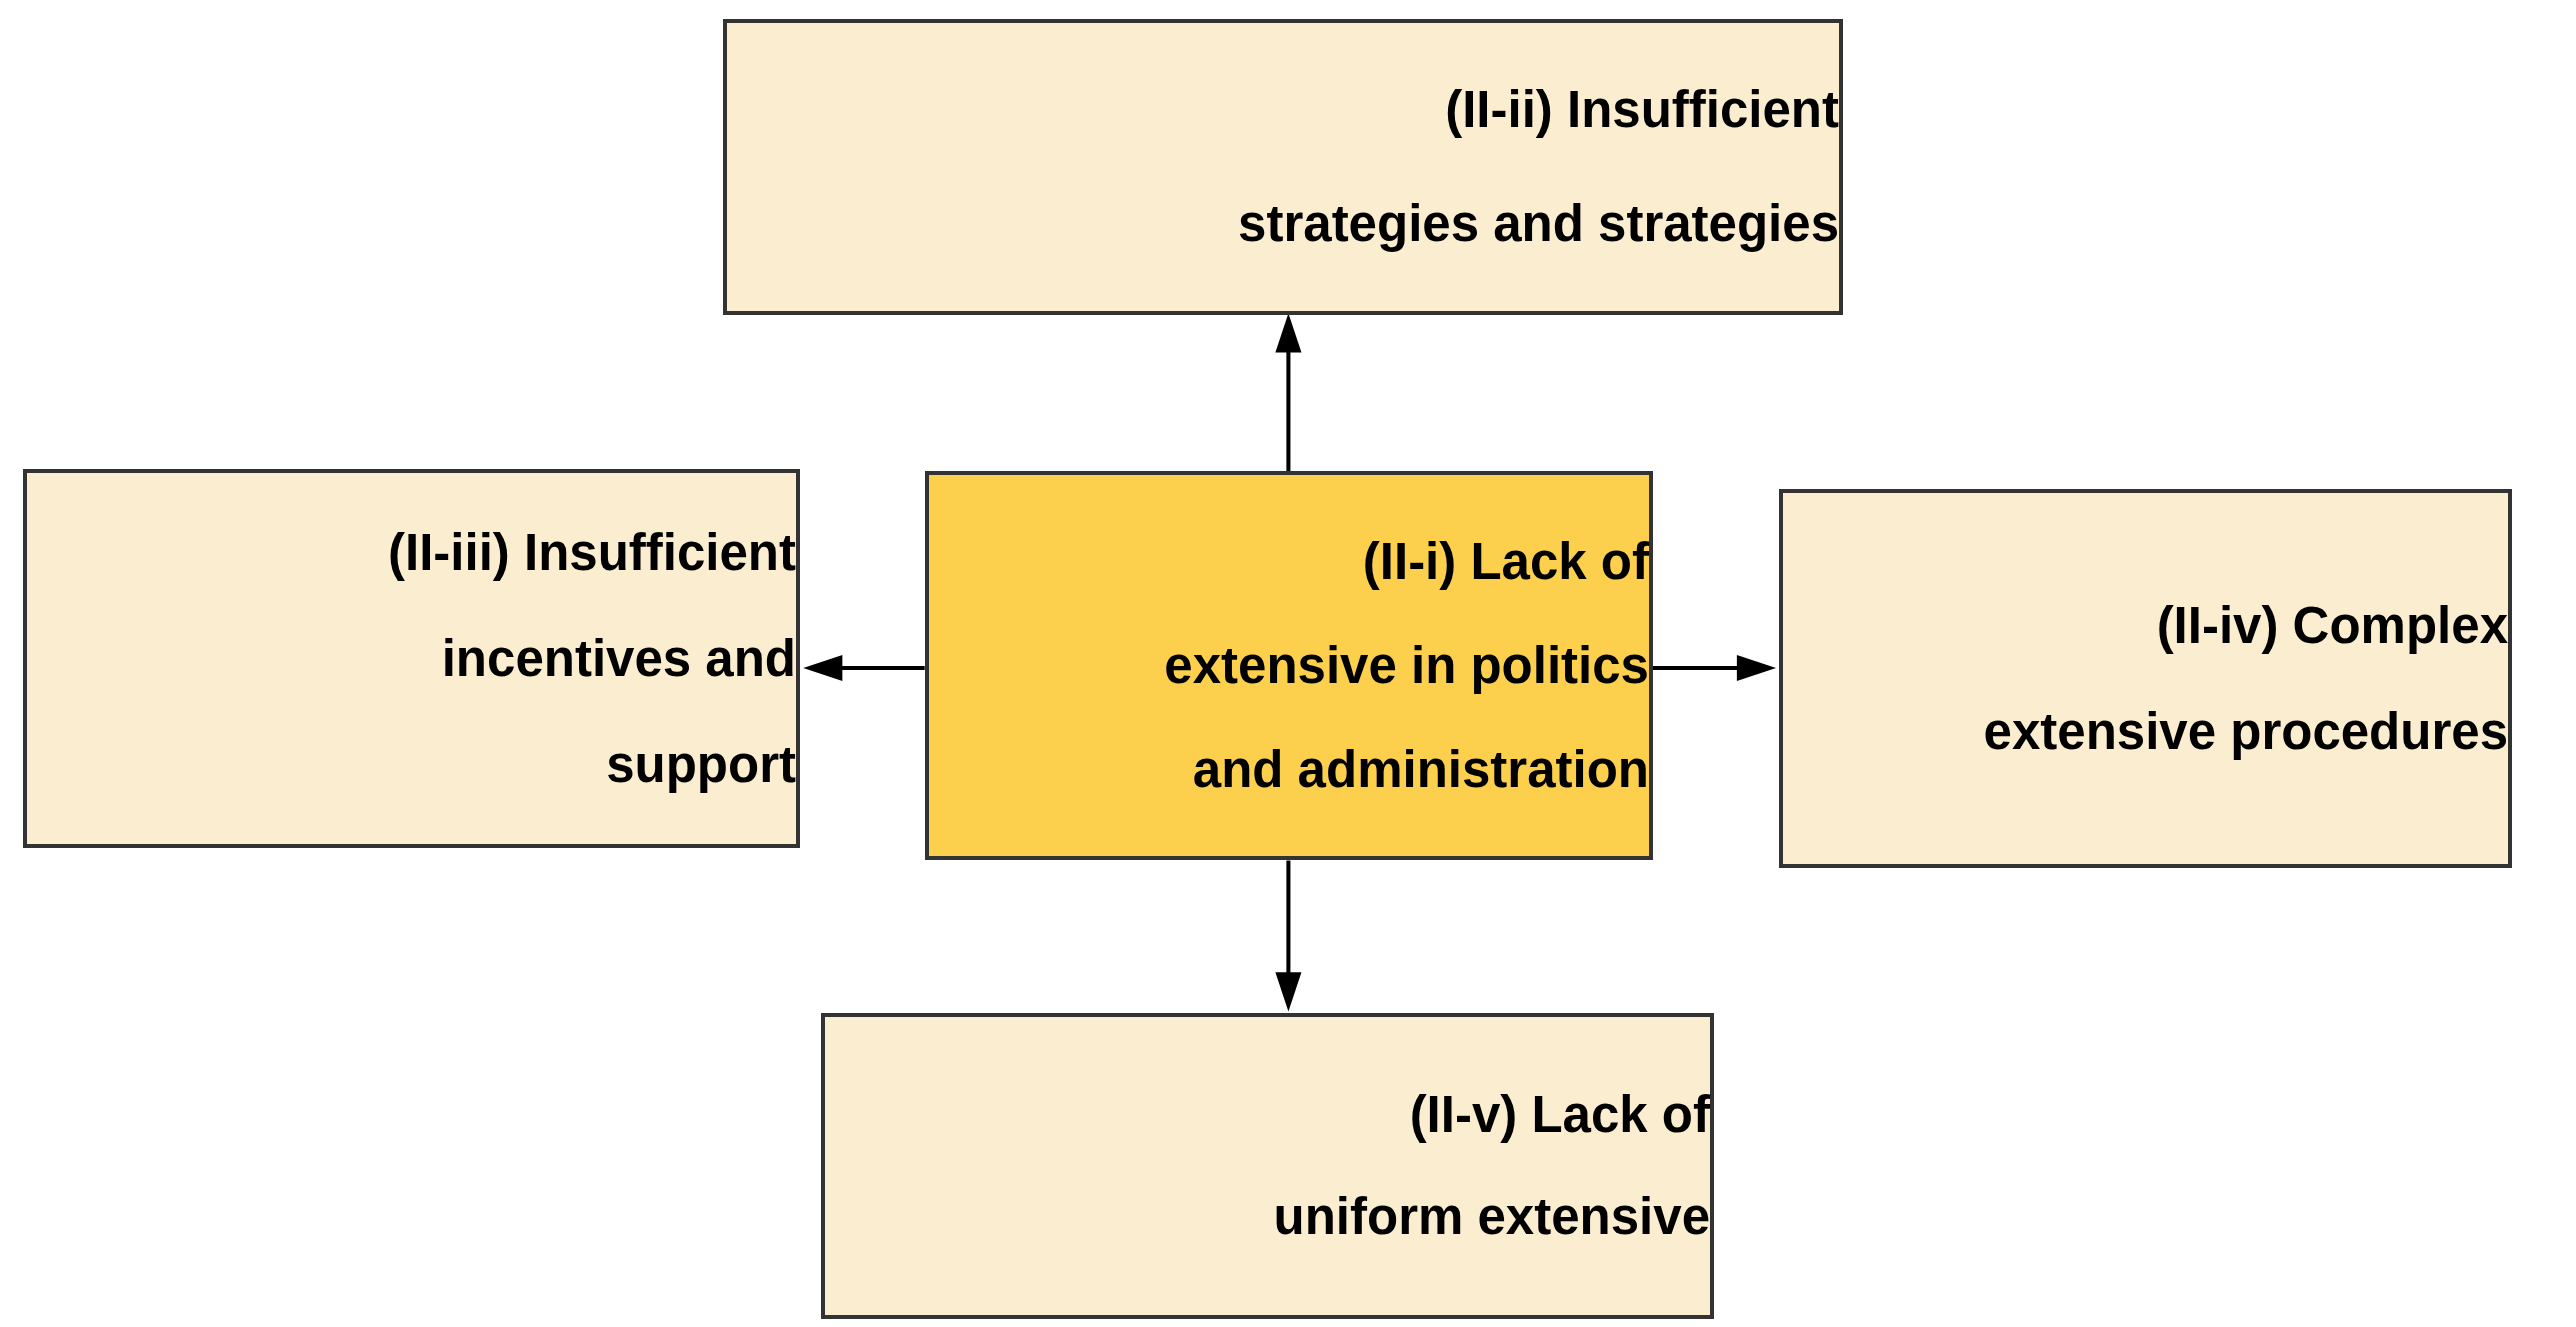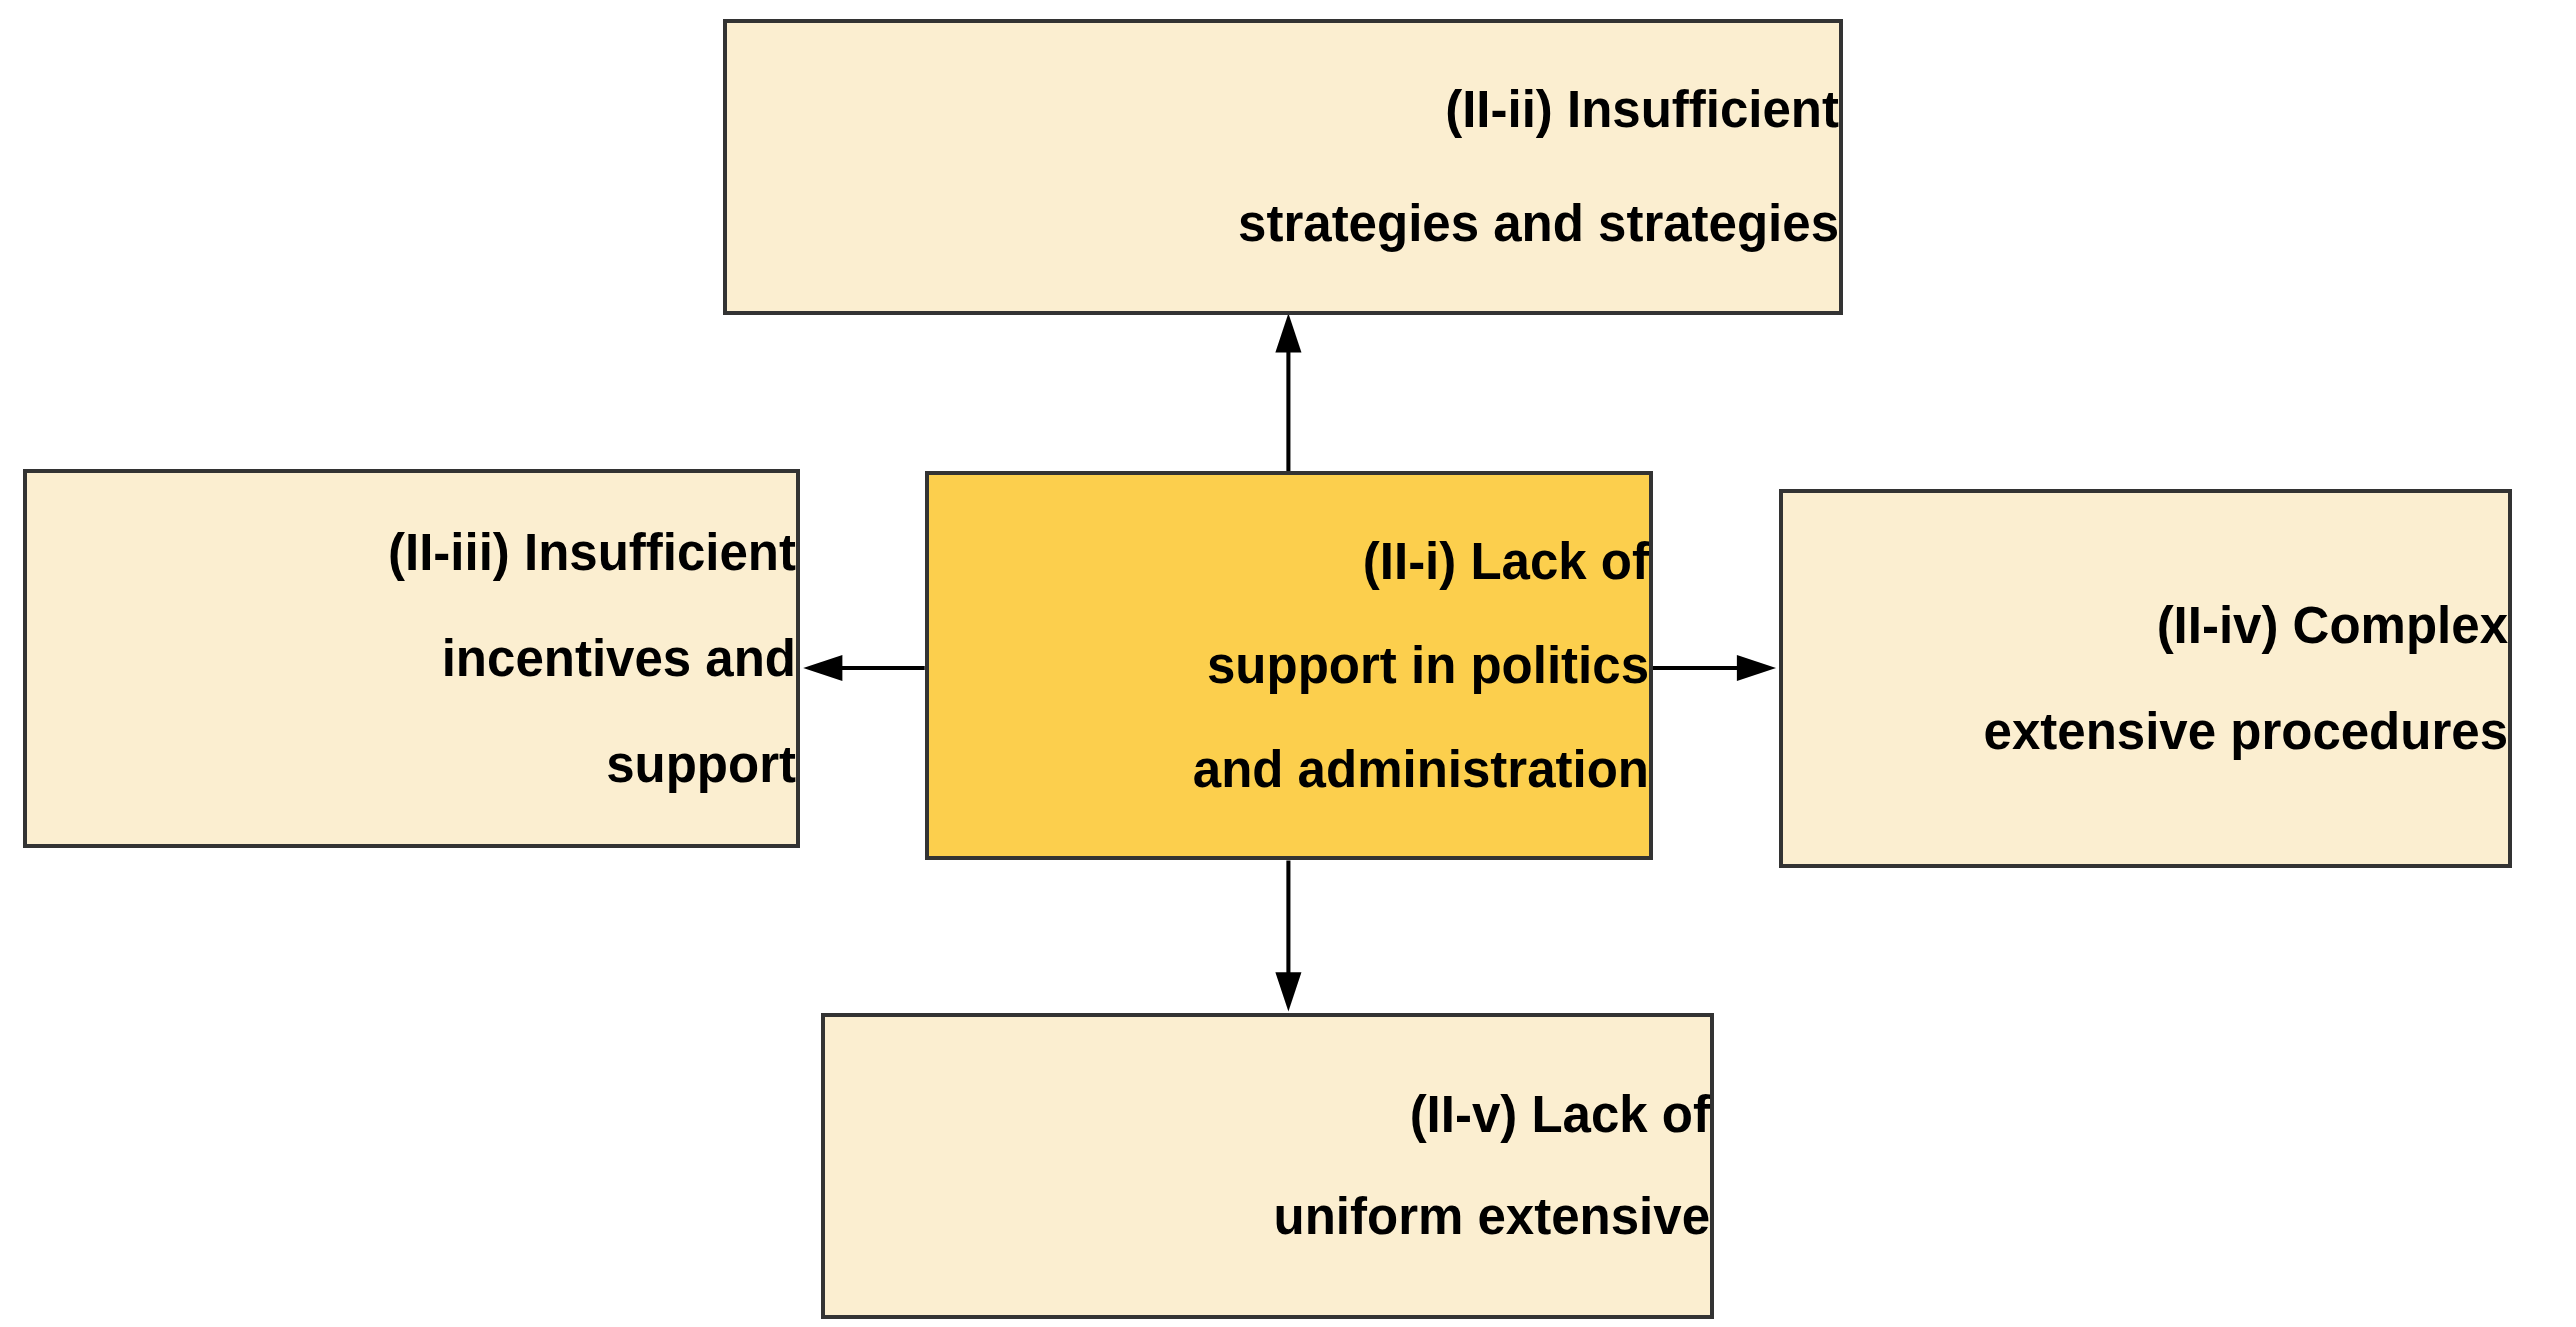--- a/index.html
+++ b/index.html
@@ -92,21 +92,21 @@
   </div>
 
   <div class="box box-left">
     <div class="line">(II-iii) Insufficient</div>
     <div class="line">incentives and</div>
     <div class="line">support</div>
   </div>
 
   <div class="box box-center">
     <div class="line">(II-i) Lack of</div>
-    <div class="line">support in politics</div>
+    <div class="line">extensive in politics</div>
     <div class="line">and administration</div>
   </div>
 
   <div class="box box-right">
     <div class="line">(II-iv) Complex</div>
     <div class="line">extensive procedures</div>
   </div>
 
   <div class="box box-bottom">
     <div class="line">(II-v) Lack of</div>

